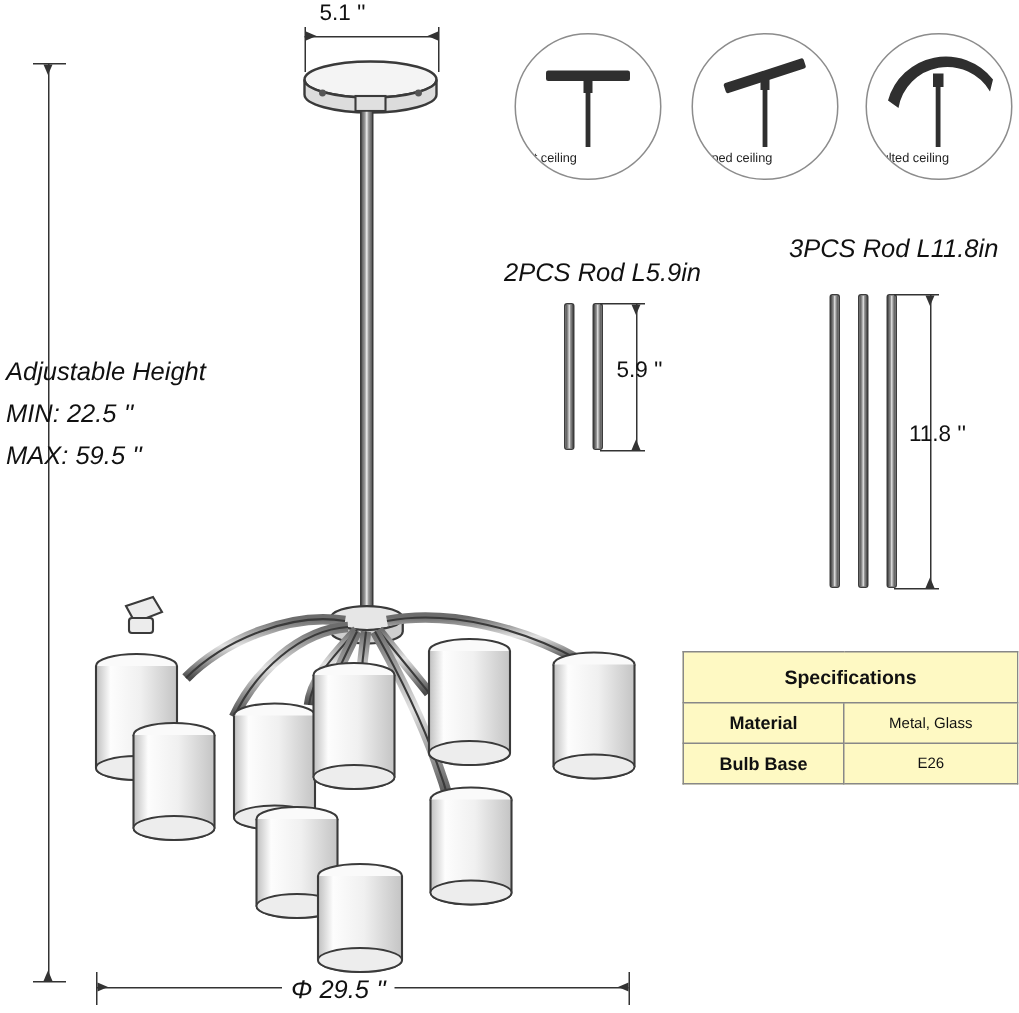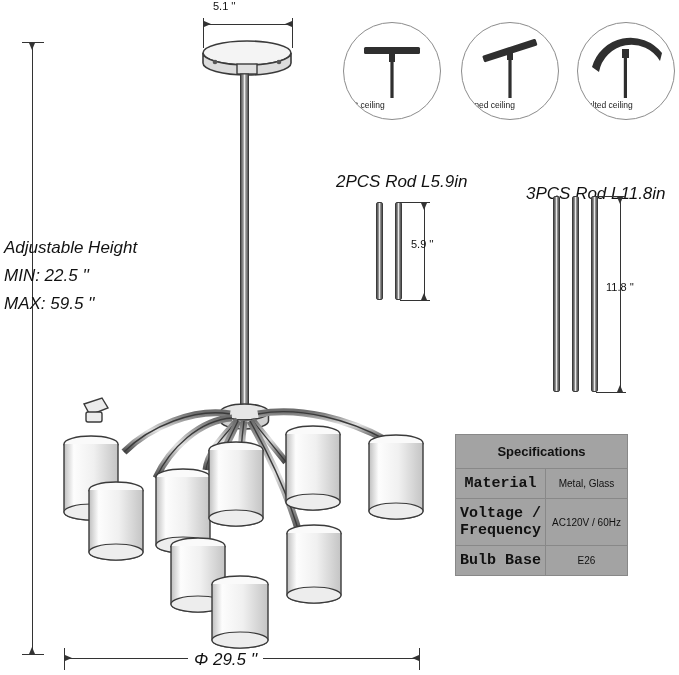--- a/index.html
+++ b/index.html
@@ -11,21 +11,21 @@
     width: 679px;
     height: 675px;
     position: relative;
     font-family: "Liberation Sans", sans-serif;
     color: #000;
     overflow: hidden;
   }
   .abs { position: absolute; }
 
   
-  .txt { font-size: 11px; color: #111; white-space: nowrap; }
+  .txt { font-size: 15px; color: #111; white-space: nowrap; }
   .txt-lg { font-size: 17px; font-style: italic; }
 
   
   .dimline-h {
     position: absolute;
     height: 0;
     border-top: 1px solid #333;
   }
   .dimline-v {
     position: absolute;
@@ -76,39 +76,39 @@
     border-radius: 2px;
     border: 1px solid #3c3c3c;
     box-sizing: border-box;
   }
 
   
   #spec-table {
     position: absolute;
     left: 455px;
     top: 434px;
-    width: 173px;
+    width: 224px;
     border-collapse: collapse;
     border: 1px solid #888;
     font-size: 10px;
-    background: #a3a3a3;
+    background: #fef9c3;
   }
   #spec-table td, #spec-table th {
     border: 1px solid #888;
     padding: 6px 4px;
     text-align: center;
     vertical-align: middle;
     color: #111;
   }
   #spec-table th {
     font-size: 13px;
     font-weight: bold;
     padding: 9px 4px;
   }
-  #spec-table td.k { width: 48%; font-weight: bold; font-size: 15px; font-family: Liberation Mono, monospace; }
+  #spec-table td.k { width: 48%; font-weight: bold; font-size: 12px; }
   #spec-table td.v { width: 52%; font-weight: normal; font-size: 10px; }
 
   
   #chandelier { position: absolute; left: 0; top: 0; }
 </style>
 </head>
 <body>
 
 <div class="abs">
   <div class="dimline-h" style="left:203px; top:24px; width:89px;"></div>
@@ -155,21 +155,21 @@
 
 <div class="abs">
   <div class="dimline-v" style="left:424px; top:202px; height:98px;"></div>
   <div class="tick-h" style="left:400px; top:202px; width:30px;"></div>
   <div class="tick-h" style="left:400px; top:300px; width:30px;"></div>
   <div class="arrow arrow-down" style="left:420.5px; top:203px;"></div>
   <div class="arrow arrow-up" style="left:420.5px; top:293px;"></div>
   <div class="abs txt" style="left:411px; top:238px;">5.9 ''</div>
 </div>
 
-<div class="abs txt txt-lg" style="left:526px; top:184px;">3PCS Rod L11.8in</div>
+<div class="abs txt txt-lg" style="left:526px; top:156px;">3PCS Rod L11.8in</div>
 
 <div class="rod" style="left:553px; top:196px; width:7px; height:196px;"></div>
 <div class="rod" style="left:572px; top:196px; width:7px; height:196px;"></div>
 <div class="rod" style="left:591px; top:196px; width:7px; height:196px;"></div>
 
 <div class="abs">
   <div class="dimline-v" style="left:620px; top:196px; height:196px;"></div>
   <div class="tick-h" style="left:596px; top:196px; width:30px;"></div>
   <div class="tick-h" style="left:596px; top:392px; width:30px;"></div>
   <div class="arrow arrow-down" style="left:616.5px; top:197px;"></div>
@@ -315,21 +315,17 @@
     <tr>
       <th colspan="2">Specifications</th>
     </tr>
   </thead>
   <tbody>
     <tr>
       <td class="k">Material</td>
       <td class="v">Metal, Glass</td>
     </tr>
     <tr>
-      <td class="k">Voltage / Frequency</td>
-      <td class="v">AC120V / 60Hz</td>
-    </tr>
-    <tr>
       <td class="k">Bulb Base</td>
       <td class="v">E26</td>
     </tr>
   </tbody>
 </table>
 
 </body></html>

